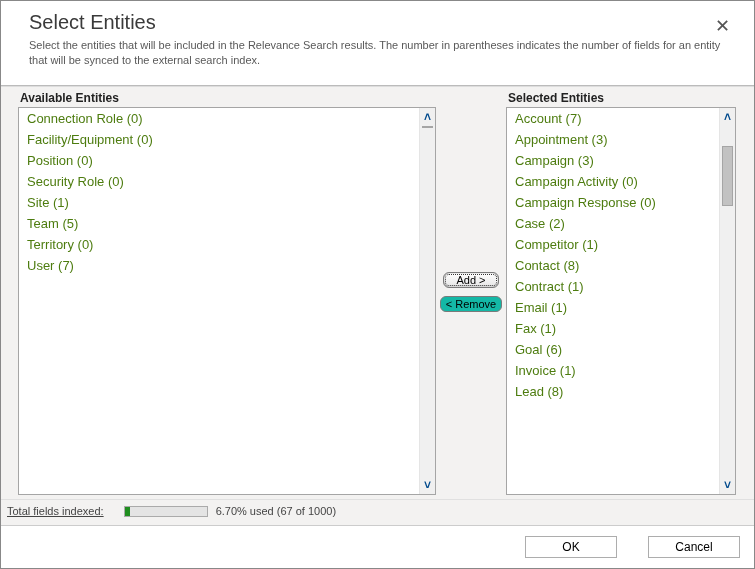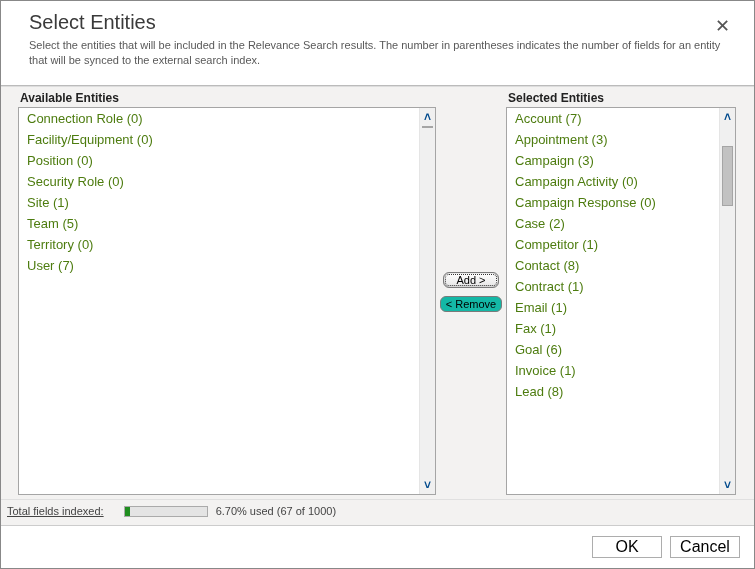--- a/index.html
+++ b/index.html
@@ -156,26 +156,27 @@
   }
   .footer-buttons {
     background: #fff;
     border-top: 1px solid #ccc;
     padding: 10px 14px 10px 10px;
     display: flex;
     justify-content: flex-end;
     gap: 8px;
   }
   .footer-buttons .dbtn {
-    width: 70px; height: 22px;
-    font-size: 16px;
+    width: 92px; height: 22px;
+    font-size: 12px;
     border: 1px solid #adadad;
     background: #fff;
     cursor: pointer;
     font-family: inherit;
+    margin-left: 23px;
   }
 </style>
 </head>
 <body>
 
 <div class="dialog">
 
   <div class="close-x">✕</div>
 
   <div class="header">

